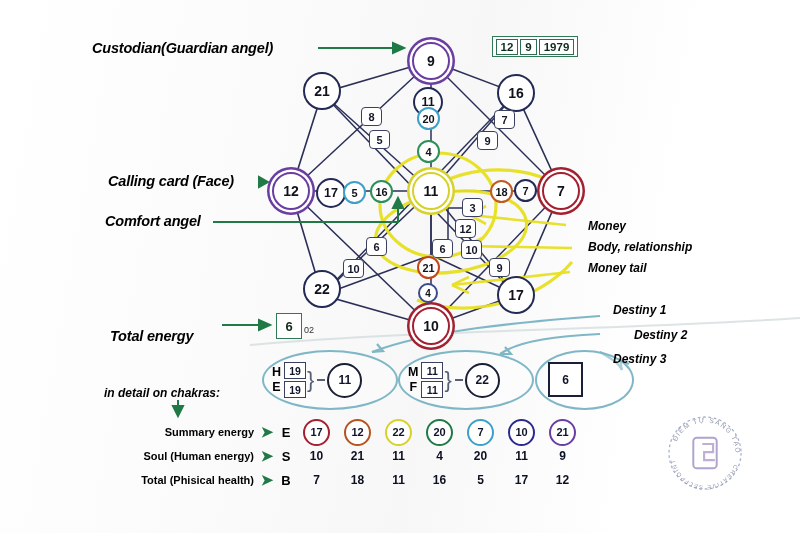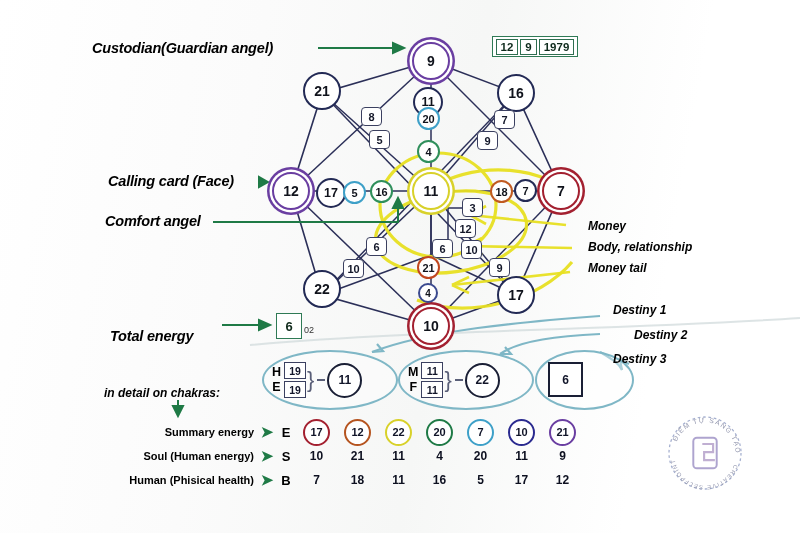--- a/index.html
+++ b/index.html
@@ -316,21 +316,21 @@
         <div class="rowkey">S</div>
         <div class="cell">10</div>
         <div class="cell">21</div>
         <div class="cell">11</div>
         <div class="cell">4</div>
         <div class="cell">20</div>
         <div class="cell">11</div>
         <div class="cell">9</div>
       </div>
       <div class="brow">
-        <div class="rowlabel">Human (Phisical health)</div>
+        <div class="rowlabel">Total (Phisical health)</div>
         <div class="arrow">➤</div>
         <div class="rowkey">B</div>
         <div class="cell">7</div>
         <div class="cell">18</div>
         <div class="cell">11</div>
         <div class="cell">16</div>
         <div class="cell">5</div>
         <div class="cell">17</div>
         <div class="cell">12</div>
       </div>

